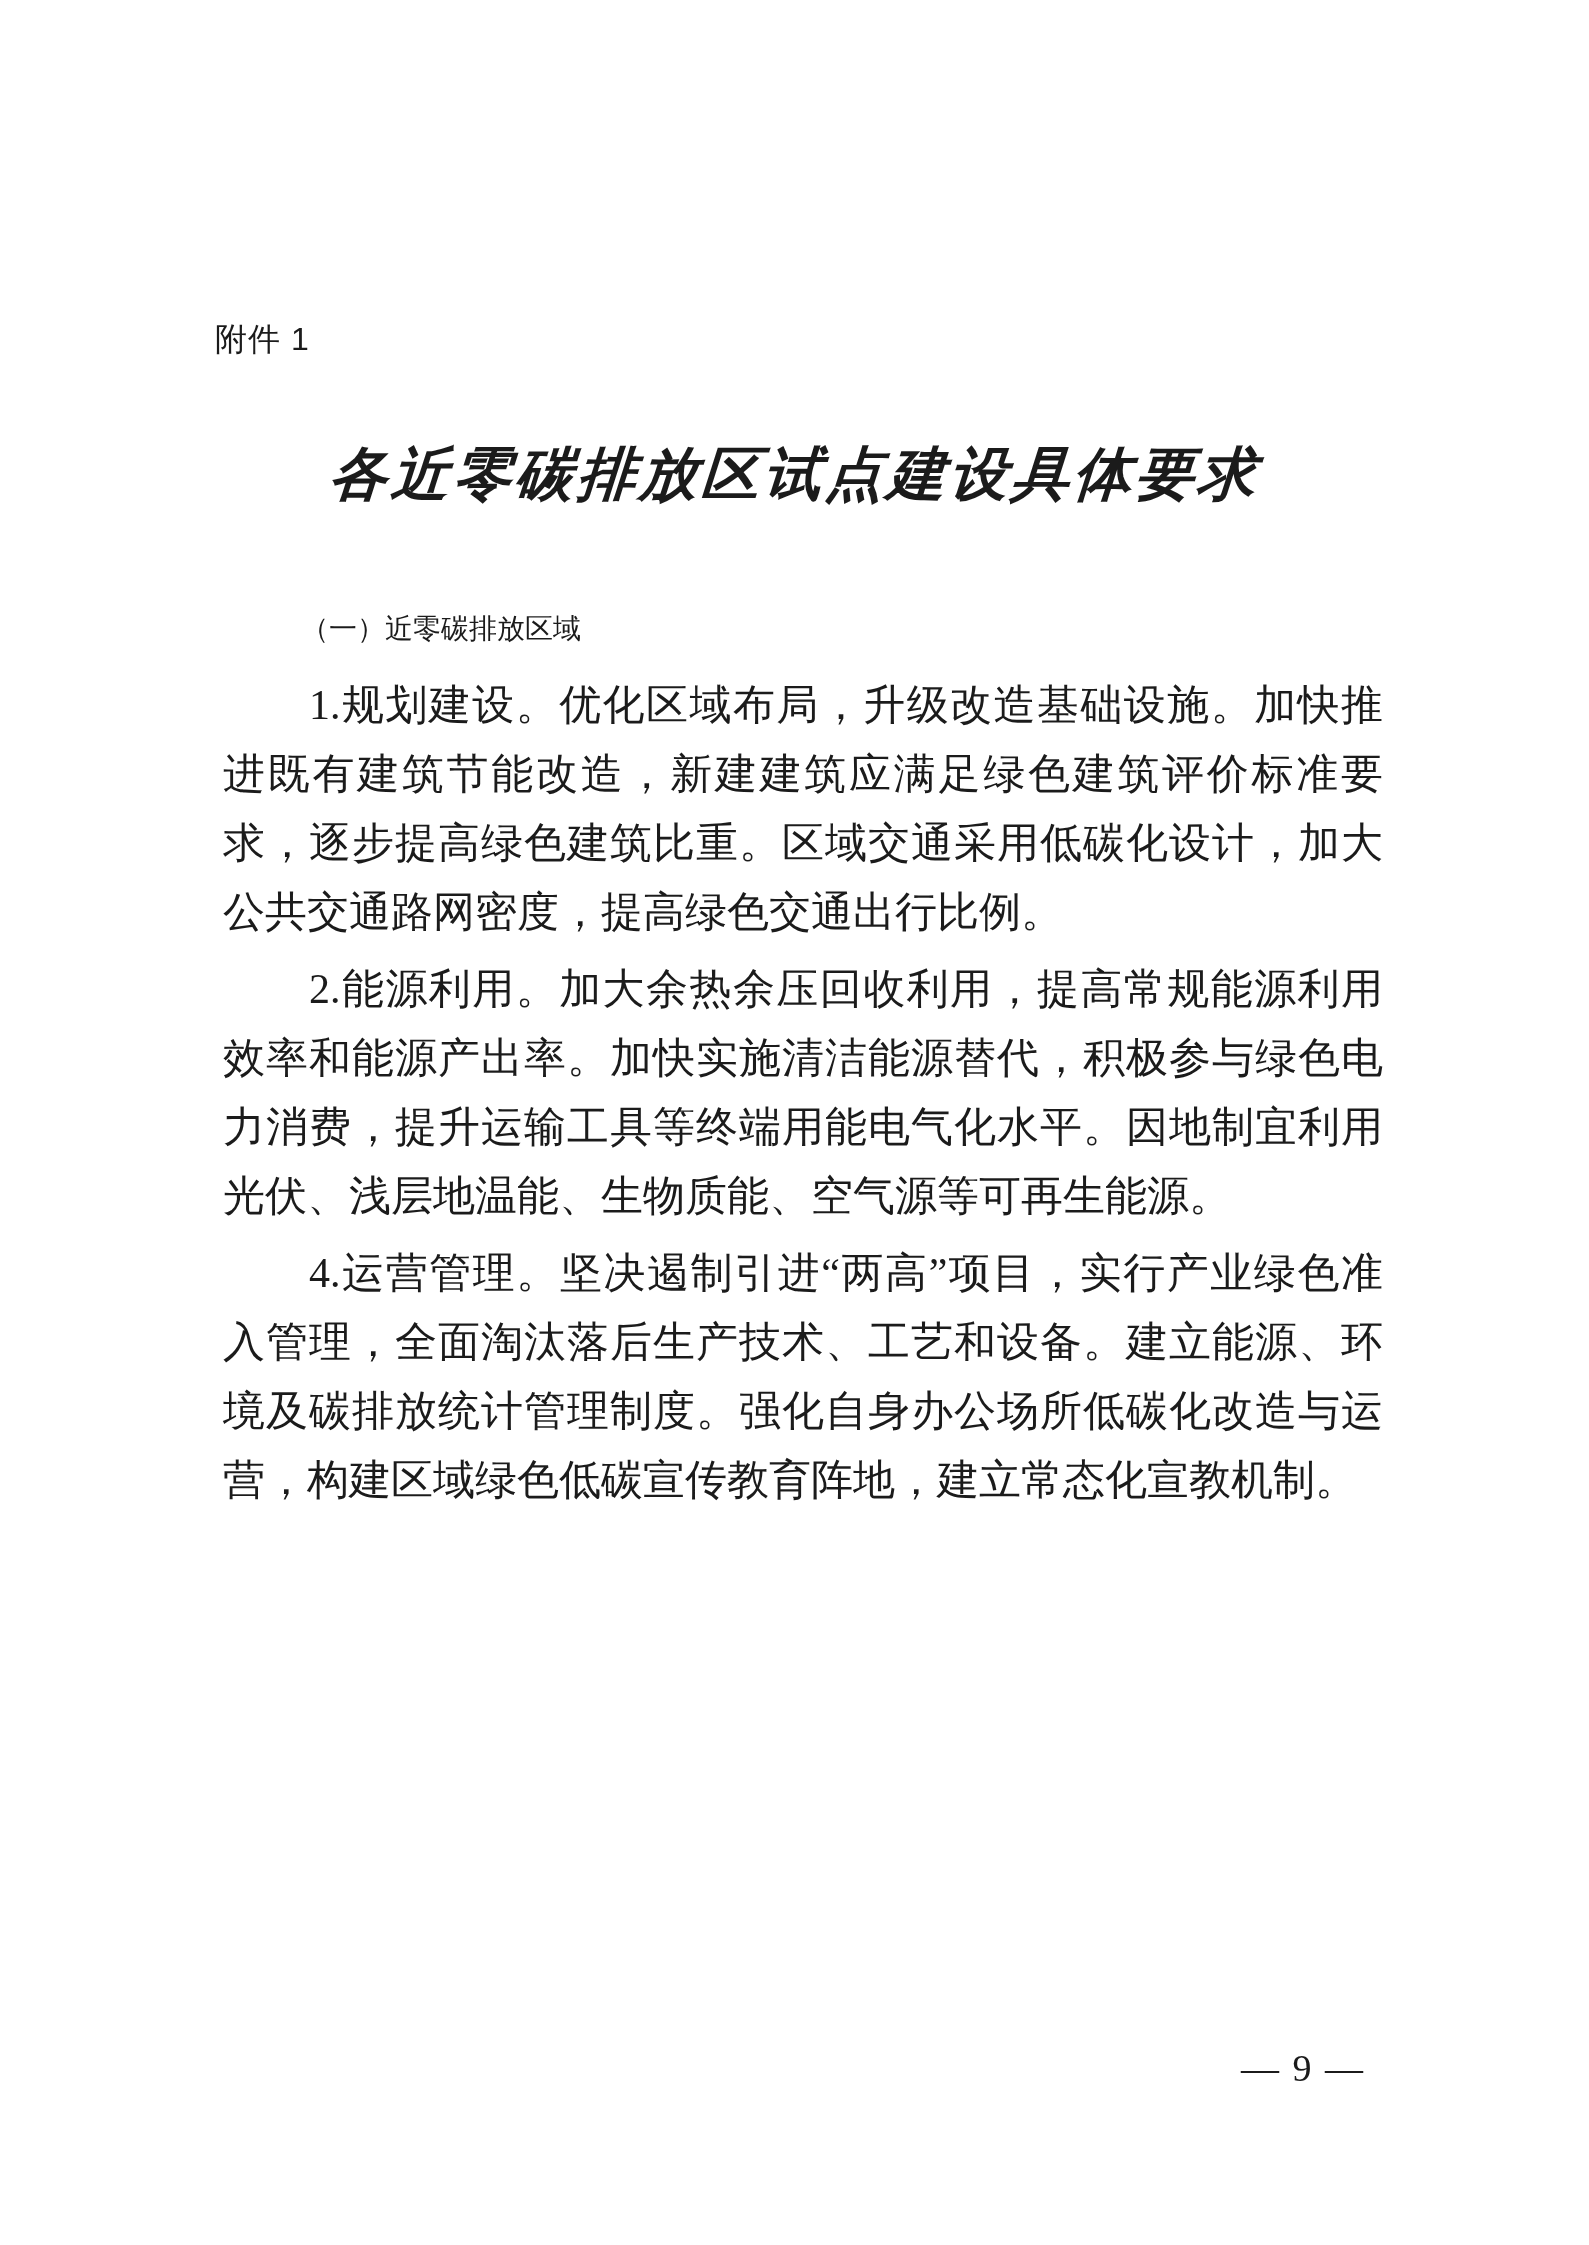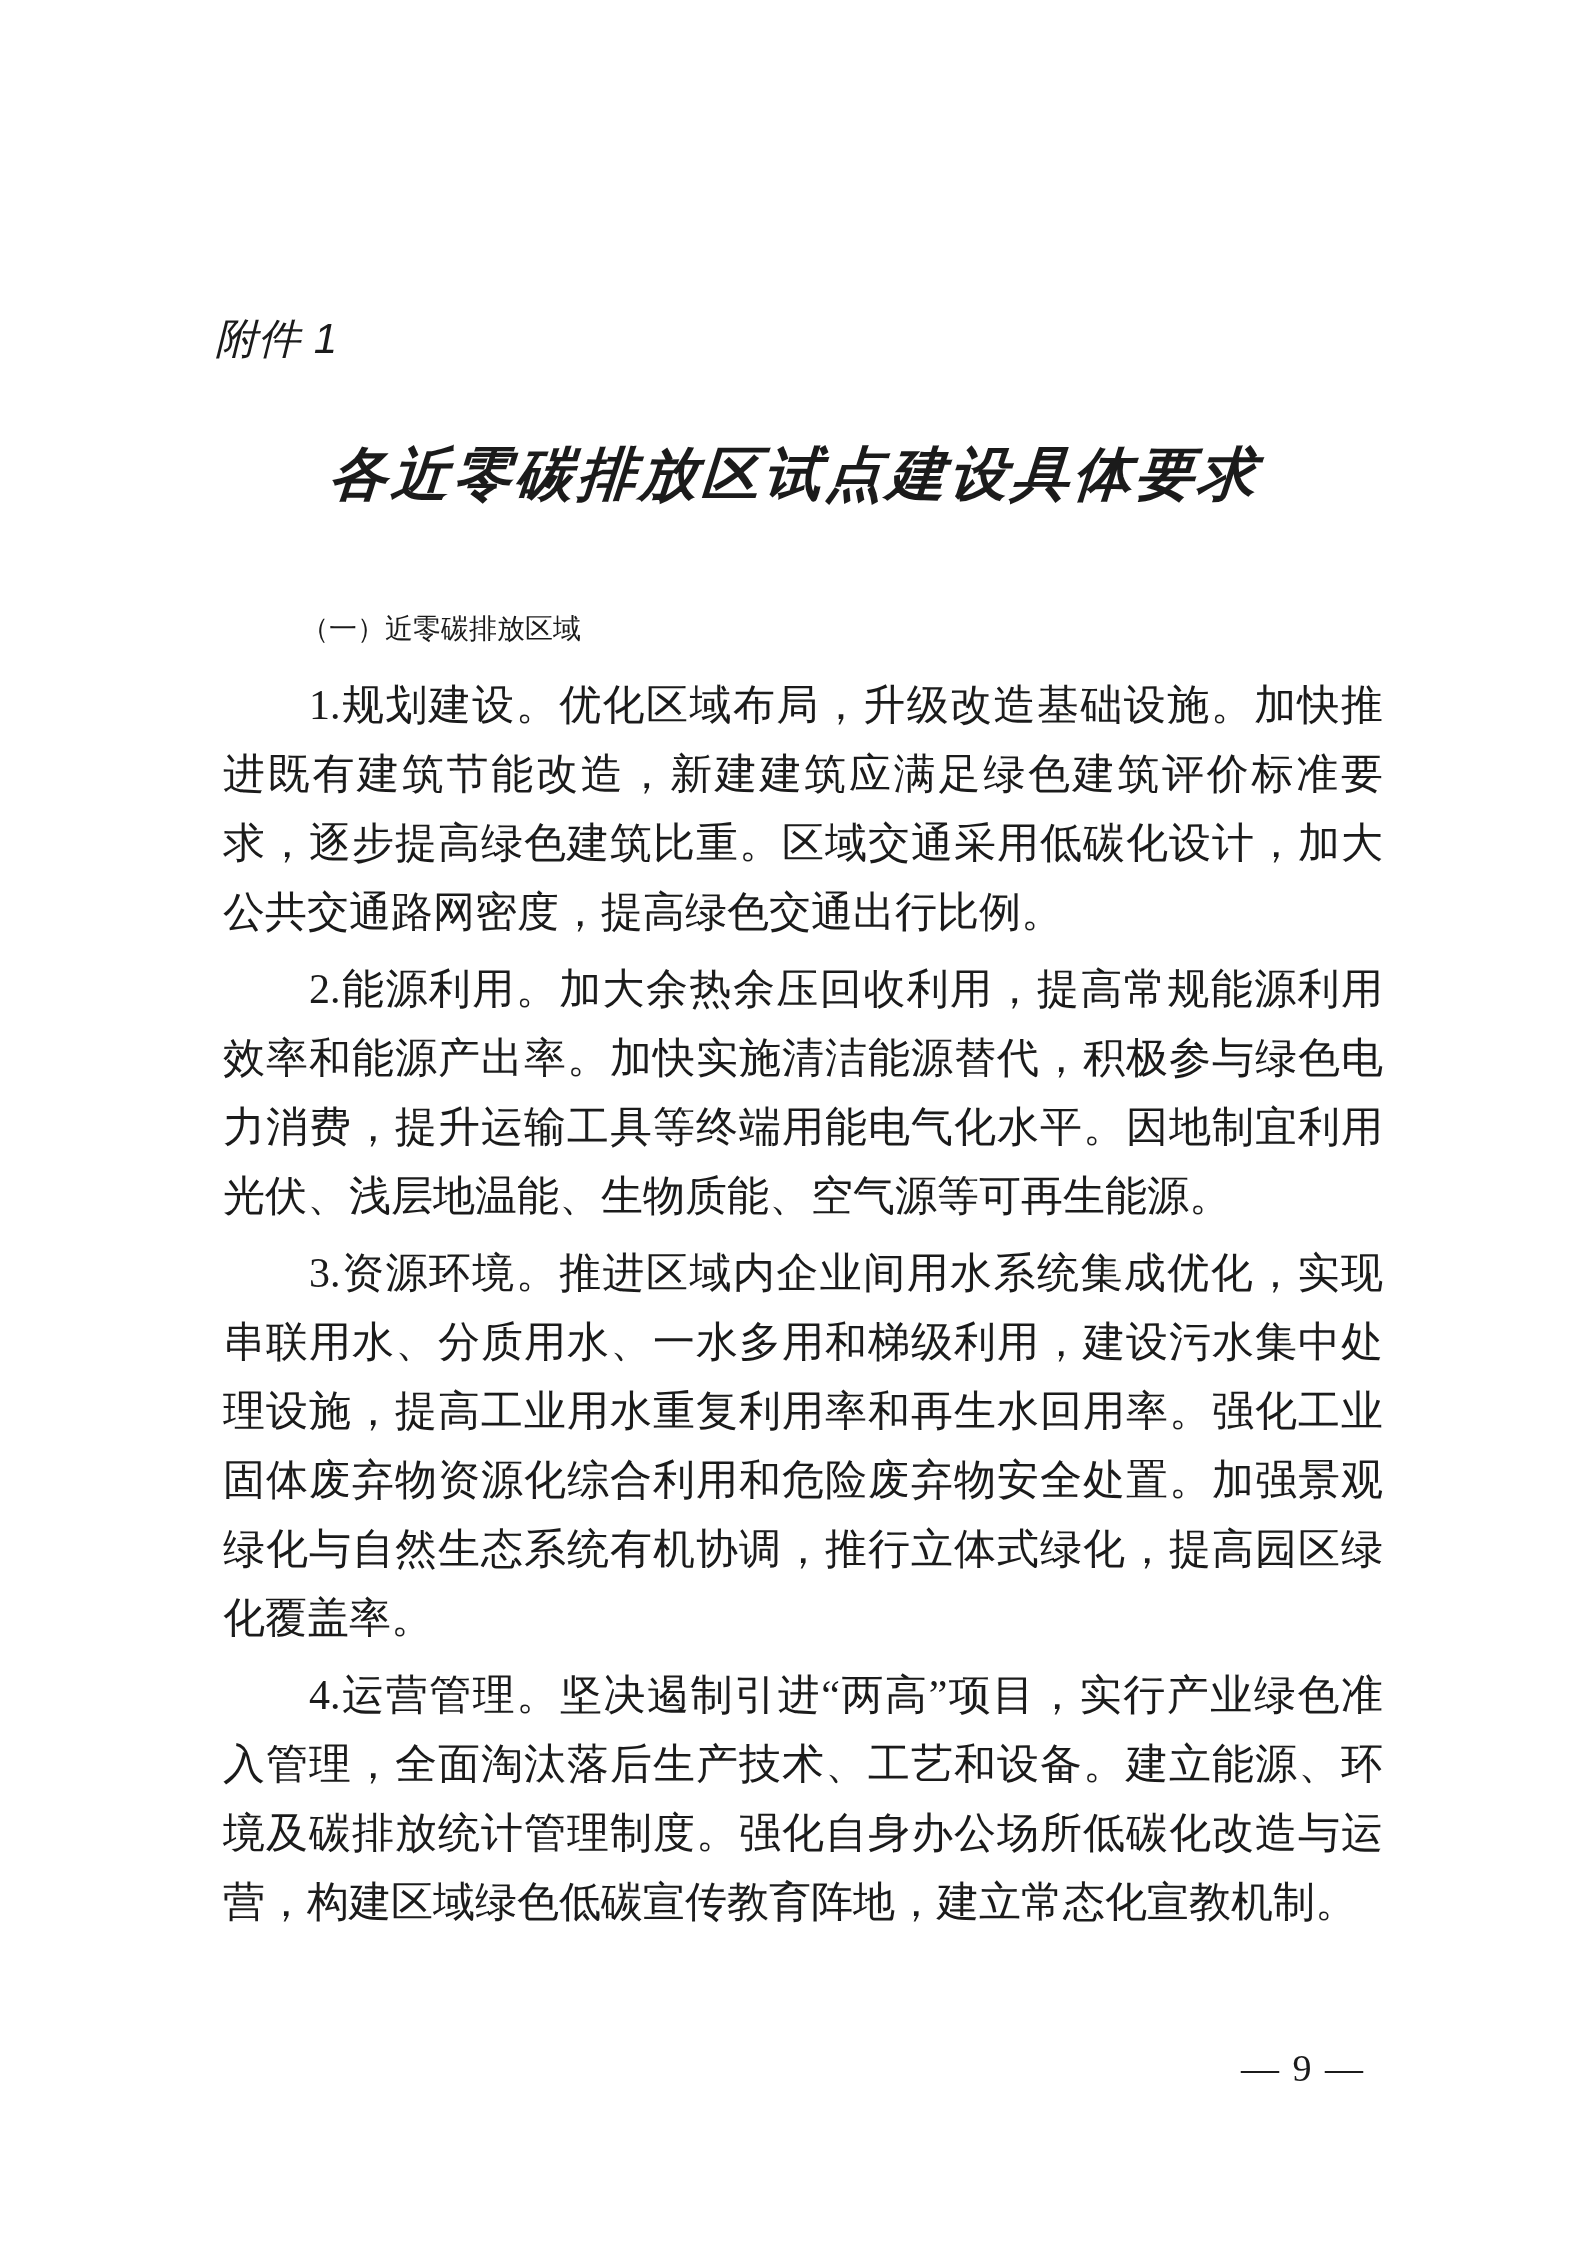--- a/index.html
+++ b/index.html
@@ -16,25 +16,24 @@
     color: #1b1b1b;
     font-family: "Liberation Serif", "DejaVu Serif", serif;
     overflow: hidden;
   }
   .attachment-label {
     position: absolute;
     left: 215px;
     top: 316px;
     font-family: "Liberation Sans", "DejaVu Sans", sans-serif;
     font-weight: 500;
-    font-size: 42px;
+    font-size: 32px;
     line-height: 46px;
     letter-spacing: 1px;
     white-space: pre;
-    font-style: italic;
   }
   .doc-title {
     position: absolute;
     left: 0;
     top: 436px;
     width: 100%;
     margin: 0;
     text-align: center;
     font-size: 58px;
     line-height: 78px;
@@ -79,19 +78,18 @@
 <div class="page">
 
   <div class="attachment-label">附件 1</div>
 
   <h1 class="doc-title">各近零碳排放区试点建设具体要求</h1>
 
   <div class="doc-body">
     <h2 class="section-heading">（一）近零碳排放区域</h2>
     <p>1.规划建设。优化区域布局，升级改造基础设施。加快推进既有建筑节能改造，新建建筑应满足绿色建筑评价标准要求，逐步提高绿色建筑比重。区域交通采用低碳化设计，加大公共交通路网密度，提高绿色交通出行比例。</p>
     <p>2.能源利用。加大余热余压回收利用，提高常规能源利用效率和能源产出率。加快实施清洁能源替代，积极参与绿色电力消费，提升运输工具等终端用能电气化水平。因地制宜利用光伏、浅层地温能、生物质能、空气源等可再生能源。</p>
-    <p>3.资源环境。推进区域内企业间用水系统集成优化，实现串联用水、分质用水、一水多用和梯级利用，建设污水集中处理设施，提高工业用水重复利用率和再生水回用率。强化工业固体废弃物资源化综合利用和危险废弃物安全处置。加强景观绿化与自然生态系统有机协调，推行立体式绿化，提高园区绿化覆盖率。</p>
     <p>4.运营管理。坚决遏制引进“两高”项目，实行产业绿色准入管理，全面淘汰落后生产技术、工艺和设备。建立能源、环境及碳排放统计管理制度。强化自身办公场所低碳化改造与运营，构建区域绿色低碳宣传教育阵地，建立常态化宣教机制。</p>
   </div>
 
   <div class="page-number">— 9 —</div>
 
 </div>
 
 </body></html>

